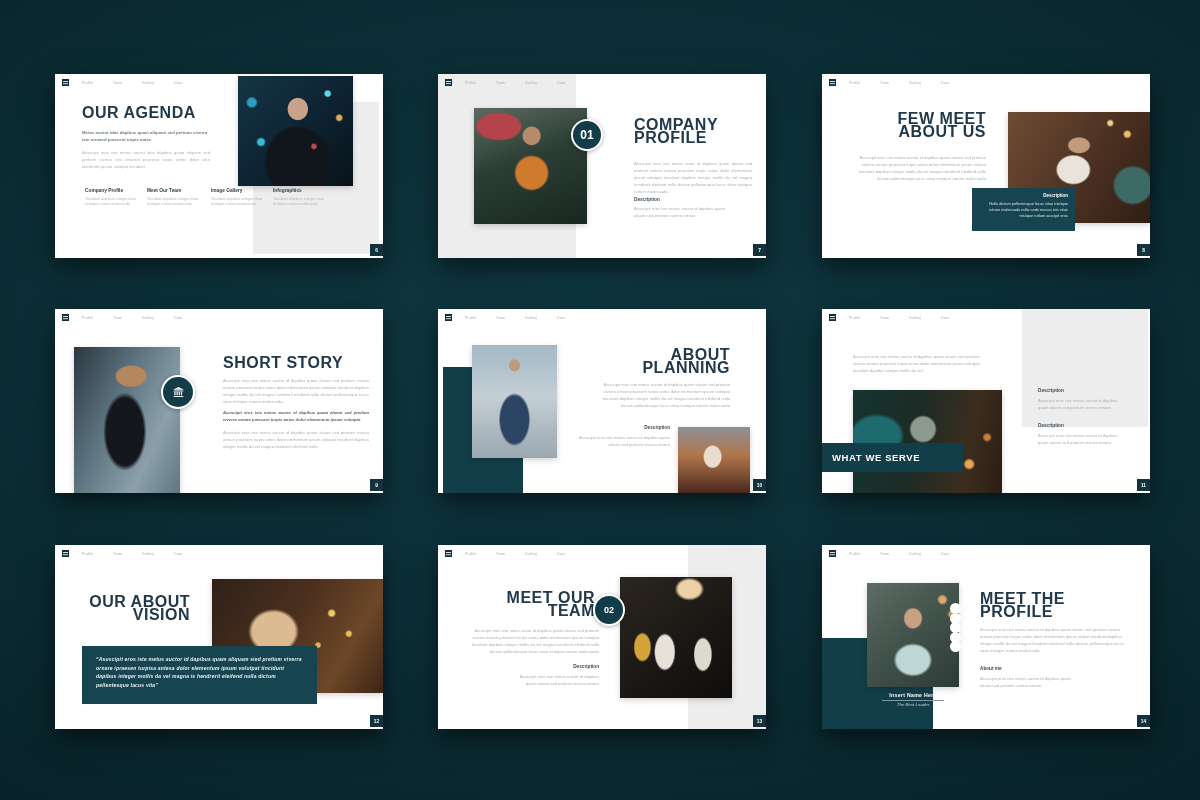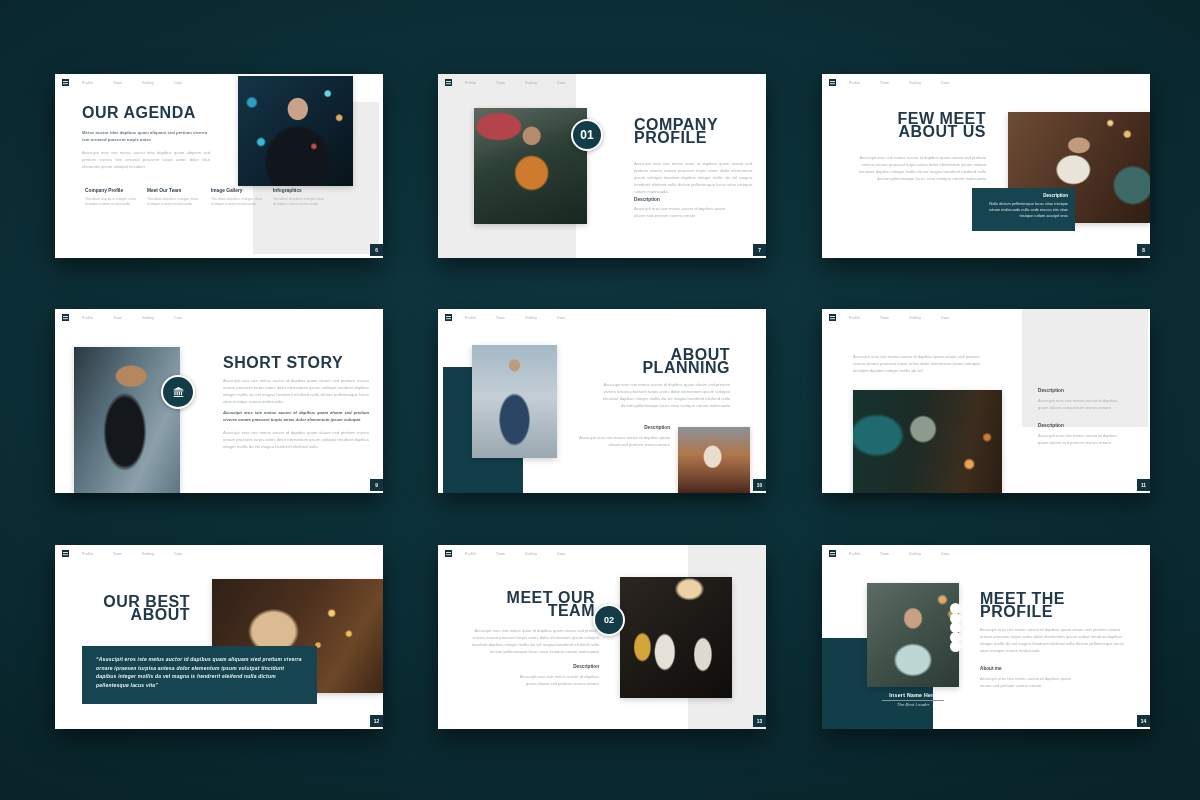--- a/index.html
+++ b/index.html
@@ -216,54 +216,55 @@
     <div class="abs gray" style="left:200px;top:0;width:126px;height:118px"></div>
     <div class="nav">
       <span class="logo"></span>
       <span class="nav-item">Profile</span>
       <span class="nav-item">Team</span>
       <span class="nav-item">Gallery</span>
       <span class="nav-item">Data</span>
     </div>
     <div class="abs body-txt" style="left:31px;top:44px;width:128px;text-align:left">Asuscipit eros iste metus auctor id dapibus quam aluam sed pretium viverra ornare praesent turpis antes dolor elementum ipsum volutpat tincidunt dapibus integer mollis da vel</div>
     <div class="abs photo ph-serve" style="left:31px;top:81px;width:149px;height:103px"></div>
+    <div class="abs banner" style="left:0;top:134px;width:141px;height:29px">WHAT WE SERVE</div>
     <div class="abs small-head" style="left:216px;top:79px">Description</div>
     <div class="abs body-txt" style="left:216px;top:88px;width:88px;text-align:left">Asuscipit eros iste metus auctor id dapibus quam aluam sed pretium viverra ornare</div>
     <div class="abs small-head" style="left:216px;top:114px">Description</div>
     <div class="abs body-txt" style="left:216px;top:123px;width:88px;text-align:left">Asuscipit eros iste metus auctor id dapibus quam aluam sed pretium viverra ornare</div>
     <div class="badge">11</div>
   </div>
 
   <div class="slide s6">
     <div class="nav">
       <span class="logo"></span>
       <span class="nav-item">Profile</span>
       <span class="nav-item">Team</span>
       <span class="nav-item">Gallery</span>
       <span class="nav-item">Data</span>
     </div>
     <div class="abs photo ph-vision" style="left:157px;top:34px;width:171px;height:114px"></div>
-    <div class="abs title t-right" style="left:30px;top:50px;width:105px">OUR BEST ABOUT</div>
+    <div class="abs title t-right" style="left:30px;top:50px;width:105px">OUR ABOUT VISION</div>
     <div class="abs teal-card" style="left:27px;top:101px;width:235px;height:58px;padding:9px 14px;box-sizing:border-box">
       <div style="font-size:5px;line-height:8.6px;font-style:italic;font-weight:bold;color:#eaf2f3;letter-spacing:.2px">“Asuscipit eros iste metus auctor id dapibus quam aliquam sied pretium viverra ornare ipraesen turpisa antesa dolor elementum ipsum volutpat tincidunt dapibus integer mollis da vel magna is hendrerit eleifend nulla dictum pellentesque lacus vita”</div>
     </div>
     <div class="badge">12</div>
   </div>
 
   <div class="slide s7">
     <div class="abs gray" style="left:250px;top:0;width:78px;height:184px"></div>
     <div class="nav">
       <span class="logo"></span>
       <span class="nav-item">Profile</span>
       <span class="nav-item">Team</span>
       <span class="nav-item">Gallery</span>
       <span class="nav-item">Data</span>
     </div>
     <div class="abs photo ph-team" style="left:182px;top:32px;width:112px;height:121px"></div>
-    <div class="abs num-circle" style="left:155px;top:59px;width:28px;height:28px;font-size:9px">02</div>
+    <div class="abs num-circle" style="left:155px;top:49px;width:28px;height:28px;font-size:9px">02</div>
     <div class="abs title t-right" style="left:45px;top:46px;width:112px">MEET OUR TEAM</div>
     <div class="abs body-txt" style="left:30px;top:82px;width:131px;text-align:right">Asuscipit eros iste metus autor id dapibus quam aluam sed pretium viverra ornare praesent turpis antes dolor elementum ipsum volutpat tincidunt dapibus integer mollis da vel magna hendrerit eleifend nulla dictum pellentesque lacus vitae tristique rutram malesuada</div>
     <div class="abs small-head" style="left:61px;top:119px;width:100px;text-align:right">Description</div>
     <div class="abs body-txt" style="left:71px;top:128px;width:90px;text-align:right">Asuscipit eros iste metus auctor id dapibus quam aluam sed pretium viverra ornare</div>
     <div class="badge">13</div>
   </div>
 
   <div class="slide s8">
     <div class="nav">
       <span class="logo"></span>

